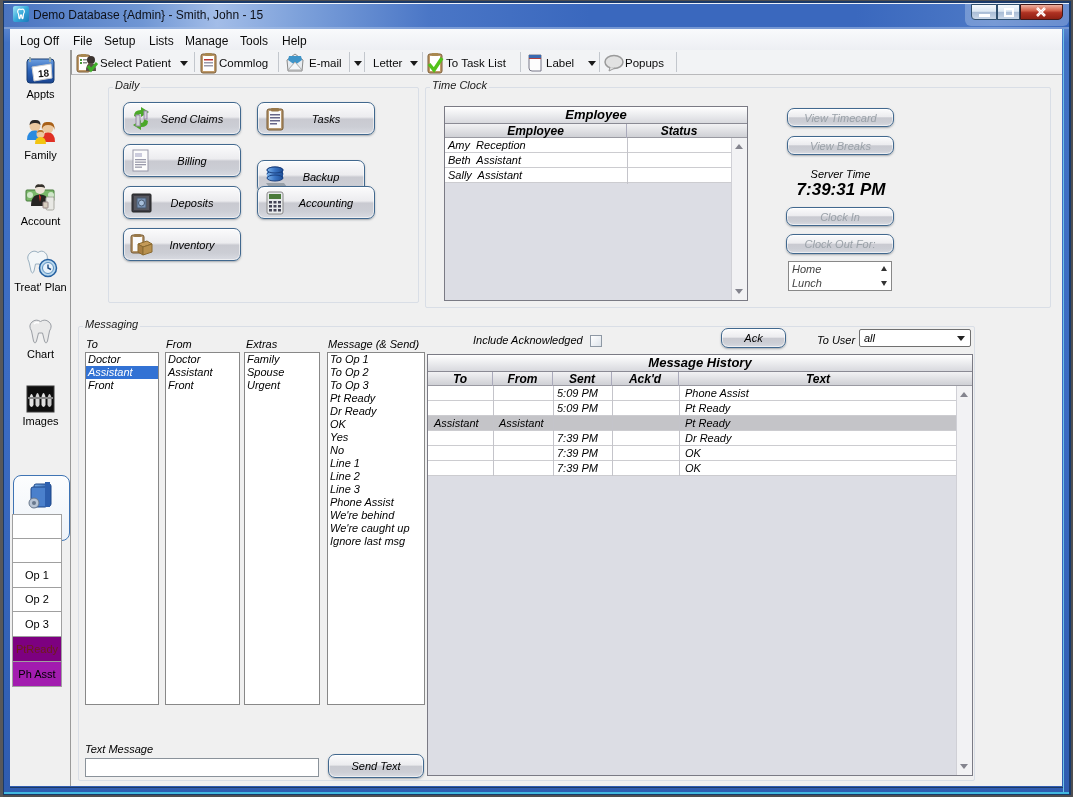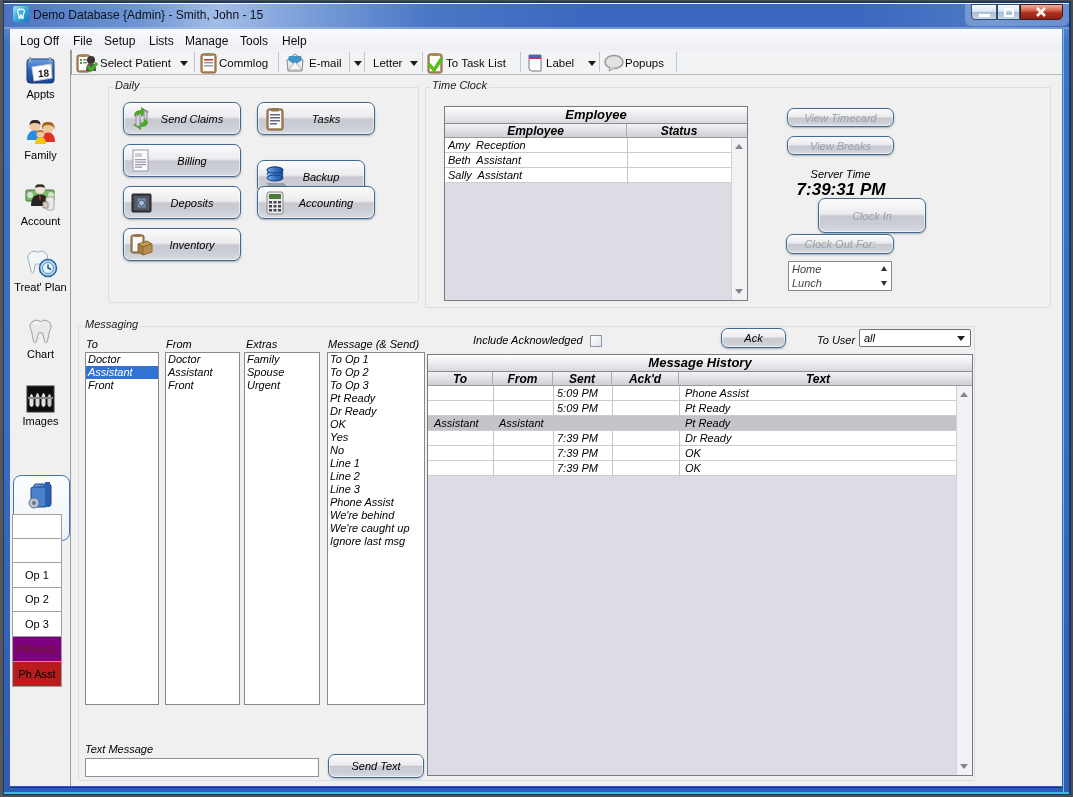--- a/index.html
+++ b/index.html
@@ -211,21 +211,21 @@
           <circle cx="8" cy="23" r="2" fill="#68788c"></circle>
         </svg>
       <span class="lbl" style="display:block;">Manage</span>
     </div>
     <div class="opcell" style="top:464px; height:25px; border-top:1px solid #a0a0a0;"></div>
     <div class="opcell" style="top:489px; height:24px;"></div>
     <div class="opcell" style="top:513px; height:25px; line-height:24px;">Op 1</div>
     <div class="opcell" style="top:538px; height:24px; line-height:23px;">Op 2</div>
     <div class="opcell" style="top:562px; height:25px; line-height:24px;">Op 3</div>
     <div class="opcell" style="top:587px; height:25px; line-height:24px; background:#7d0080; color:#6e1d16;">PtReady</div>
-    <div class="opcell" style="top:612px; height:25px; line-height:24px; background:#b91c1c;">Ph Asst</div>
+    <div class="opcell" style="top:612px; height:25px; line-height:24px; background:#a21caf;">Ph Asst</div>
   </div>
 
   <div id="toolbar">
     <svg width="24" height="22" style="left:3px;">
         <rect x="2" y="3" width="13" height="17" rx="2" fill="#c09a6a" stroke="#7a5c34"></rect>
         <rect x="4" y="5" width="9" height="13" fill="#fff"></rect>
         <rect x="5.5" y="2" width="6" height="3" rx="1" fill="#a88850"></rect>
         <rect x="5" y="7" width="2" height="2" fill="#4a9a3a"></rect>
         <rect x="8" y="7" width="4" height="1.5" fill="#888"></rect>
         <rect x="5" y="10" width="2" height="2" fill="#4a9a3a"></rect>
@@ -378,21 +378,21 @@
         <div class="gvline" style="left:182px; top:31px; height:46px;"></div>
         <div class="sbar" style="right:0; top:31px; bottom:0;">
           <div class="sarrow up" style="top:6px;"></div>
           <div class="sarrow dn" style="bottom:6px;"></div>
         </div>
       </div>
       <div class="b3 dis" style="left:361px; top:20px; width:107px; height:19px;">View Timecard</div>
       <div class="b3 dis" style="left:361px; top:48px; width:107px; height:19px;">View Breaks</div>
       <div class="abs" style="left:361px; top:80px; width:107px; text-align:center;">Server Time</div>
       <div class="abs" style="left:340px; top:92px; width:150px; text-align:center; font-size:17px; font-weight:bold;">7:39:31 PM</div>
-      <div class="b3 dis" style="left:360px; top:110px; width:108px; height:35px;margin-left:32px;">Clock In</div>
+      <div class="b3 dis" style="left:360px; top:119px; width:108px; height:19px;">Clock In</div>
       <div class="b3 dis" style="left:360px; top:146px; width:108px; height:20px;">Clock Out For:</div>
       <div class="abs" style="left:362px; top:173px; width:104px; height:30px; background:#fff; border:1px solid #888;">
         <div style="padding-left:3px; line-height:14px; color:#444;">Home<br>Lunch</div>
         <div class="sarrow up" style="right:4px; left:auto; top:4px; border-left-width:3.5px; border-right-width:3.5px; border-bottom-width:5px; border-bottom-color:#333;"></div>
         <div class="sarrow dn" style="right:4px; left:auto; bottom:4px; border-left-width:3.5px; border-right-width:3.5px; border-top-width:5px; border-top-color:#333;"></div>
       </div>
     </div>
 
     <div class="gb" style="left:7px; top:251px; width:897px; height:455px;">
       <span class="gbl">Messaging</span>

